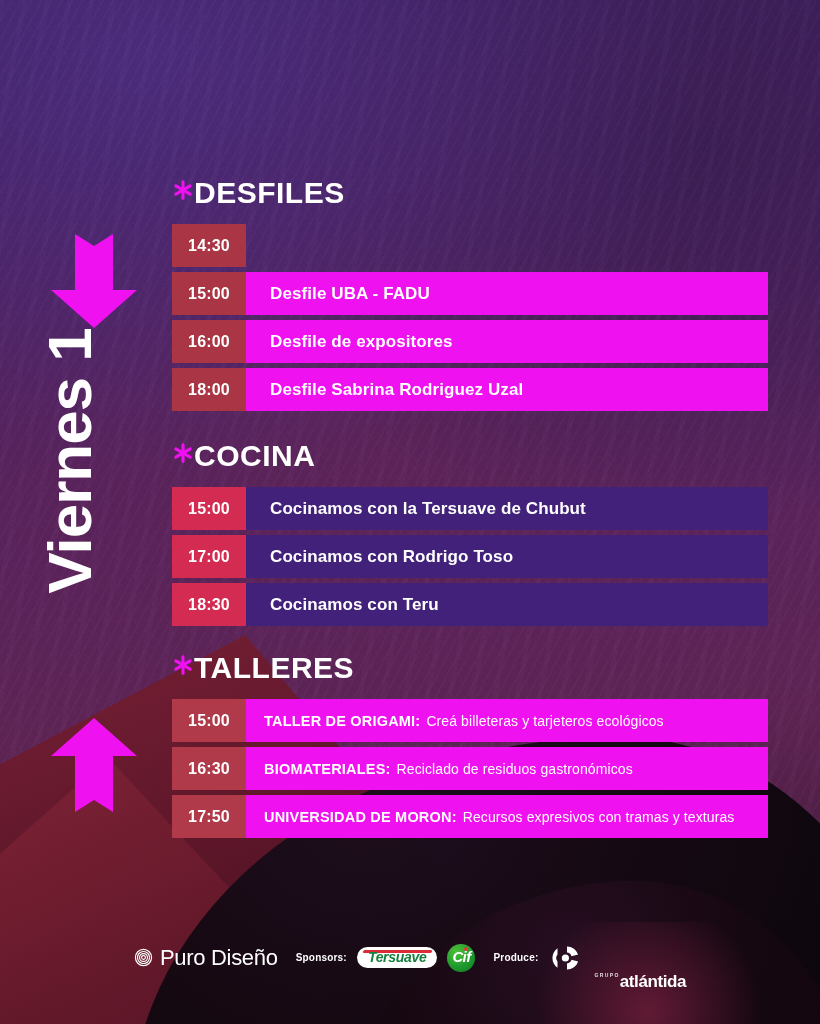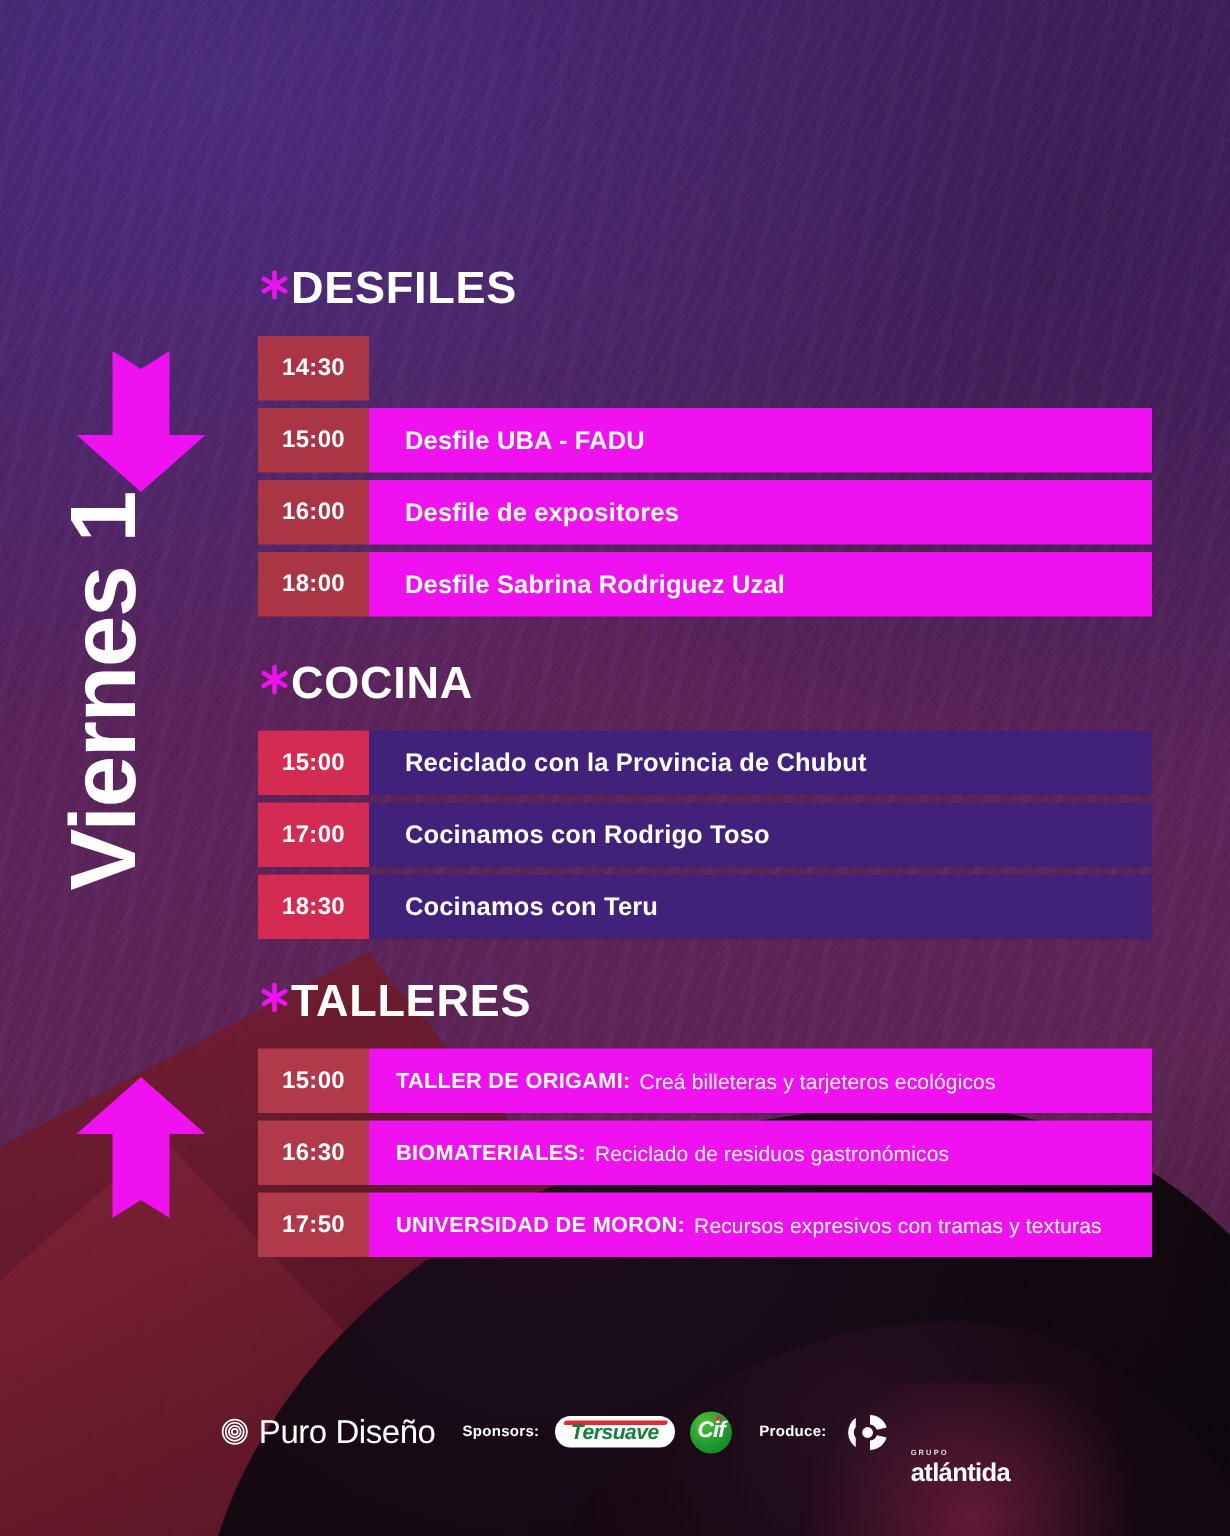--- a/index.html
+++ b/index.html
@@ -153,21 +153,21 @@
     color:#fff;font-weight:700;font-style:italic;font-size:15px;letter-spacing:-.6px;
     position:relative;top:-1px;
   }
   .cif i{
     position:absolute;top:3px;right:7px;width:4px;height:4px;border-radius:50%;background:#e8323c;
   }
 
   .atl{display:flex;align-items:center;gap:8px;}
   .atl-mark{width:38px;height:26px;}
   .atl-mark svg{display:block;width:100%;height:100%;}
-  .atl-txt{display:flex;flex-direction:column;line-height:1;margin-top:48px;}
+  .atl-txt{display:flex;flex-direction:row;line-height:1;margin-top:48px;}
   .atl-grupo{color:#fff;font-size:5px;font-weight:700;letter-spacing:1.4px;opacity:.85;margin-bottom:1px;}
   .atl-name{color:#fff;font-size:17px;font-weight:700;letter-spacing:-.4px;}
 </style>
 </head>
 <body>
 
 <div id="stage">
   <div class="bg-base"></div>
   <div class="bg-brush"></div>
   <div class="bg-noise"></div>
@@ -231,21 +231,21 @@
             <line x1="12" y1="3" x2="12" y2="21"></line>
                 <line x1="4.2" y1="7.5" x2="19.8" y2="16.5"></line>
             <line x1="4.2" y1="16.5" x2="19.8" y2="7.5"></line>
               </g>
             </svg>
         </span>
         <span class="sec-title">COCINA</span>
       </div>
       <div class="row v-purple">
         <div class="time">15:00</div>
-        <div class="title">Reciclado con la Provincia de Chubut</div>
+        <div class="title">Cocinamos con la Tersuave de Chubut</div>
       </div>
       <div class="row v-purple">
         <div class="time">17:00</div>
         <div class="title">Cocinamos con Rodrigo Toso</div>
       </div>
       <div class="row v-purple">
         <div class="time">18:30</div>
         <div class="title">Cocinamos con Teru</div>
       </div>
     </div>

